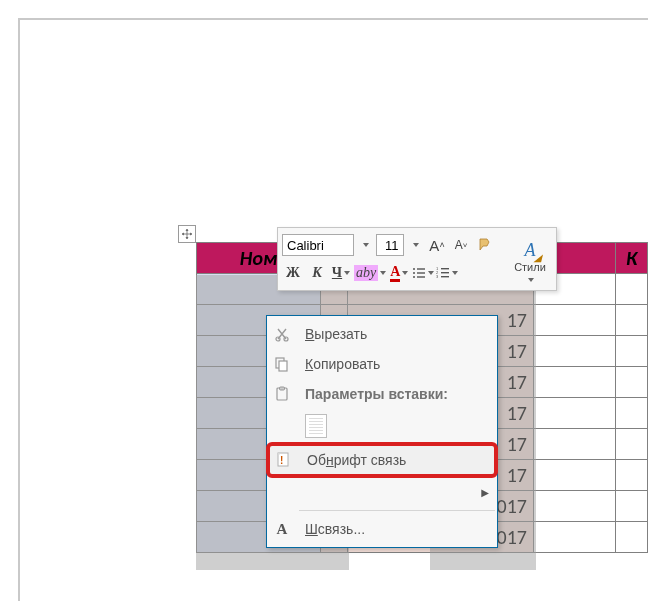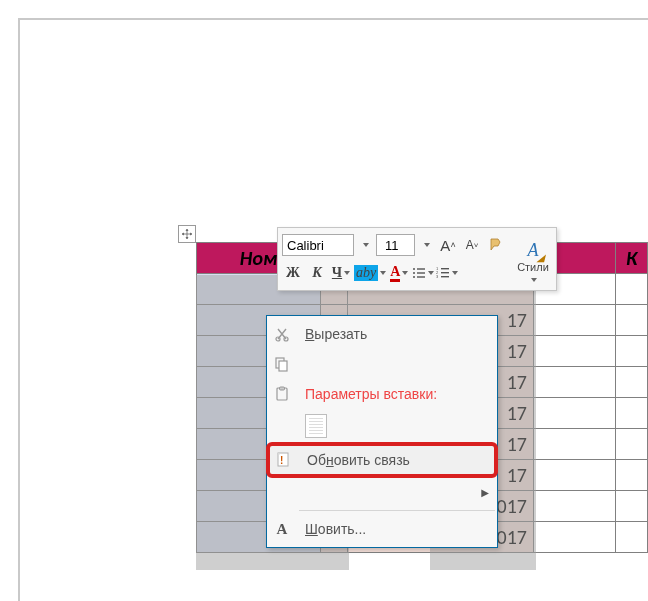--- a/index.html
+++ b/index.html
@@ -92,21 +92,21 @@
   .mt-row { display: flex; align-items: center; gap: 2px; height: 28px; }
   .mt-input {
     height: 22px;
     border: 1px solid #a9a9a9;
     background: #fff;
     font-size: 13px;
     padding: 0 4px;
     box-sizing: border-box;
   }
   .font-name { width: 72px; }
-  .font-size { width: 39px; text-align: left; padding-left: 8px; }
+  .font-size { width: 28px; text-align: left; padding-left: 8px; }
   .mt-btn {
     height: 24px;
     min-width: 22px;
     display: flex;
     align-items: center;
     justify-content: center;
     font-size: 14px;
     color: #444;
     cursor: default;
     position: relative;
@@ -119,21 +119,21 @@
     margin-left: 2px;
     border-top: 4px solid #666;
     border-left: 3px solid transparent;
     border-right: 3px solid transparent;
     vertical-align: middle;
   }
   .bold-zh { font-family: "Times New Roman", serif; font-weight: 700; }
   .italic-k { font-family: "Times New Roman", serif; font-style: italic; font-weight: 700; }
   .under-ch { font-family: "Times New Roman", serif; text-decoration: underline; font-weight: 700; }
   .highlight-a {
-    background: #0ea5e9;
+    background: #f0abfc;
     padding: 0 2px;
     font-style: italic;
     font-family: "Times New Roman", serif;
   }
   .color-a {
     color: #cc0000;
     font-weight: 700;
     font-family: "Times New Roman", serif;
     border-bottom: 3px solid #cc0000;
     line-height: 1;
@@ -165,21 +165,21 @@
     font-size: 14px;
     color: #555;
   }
   .cm-item {
     display: flex;
     align-items: center;
     height: 30px;
     padding: 0 8px 0 0;
     gap: 8px;
   }
-  .cm-item.bold-text .cm-label { font-weight: 400; color: #ef4444; }
+  .cm-item.bold-text .cm-label { font-weight: 700; color: #737373; }
   .cm-icon-col {
     width: 30px;
     display: flex;
     align-items: center;
     justify-content: center;
     color: #888;
     flex-shrink: 0;
   }
   .cm-label { flex: 1; white-space: nowrap; }
   .cm-label u { text-decoration: underline; }
@@ -367,20 +367,21 @@
     </div>
     <div class="cm-label"><u>В</u><span>ырезать</span></div>
   </div>
   <div class="cm-item">
     <div class="cm-icon-col">
       <svg width="16" height="16" viewBox="0 0 16 16">
           <rect x="2" y="2" width="8" height="10" fill="none" stroke="#999" stroke-width="1.2"></rect>
           <rect x="5" y="5" width="8" height="10" fill="#fff" stroke="#999" stroke-width="1.2"></rect>
         </svg>
     </div>
+    <div class="cm-label"><u>К</u><span>опировать</span></div>
   </div>
   <div class="cm-item bold-text">
     <div class="cm-icon-col">
       <svg width="16" height="16" viewBox="0 0 16 16">
           <rect x="3" y="2" width="10" height="12" rx="1" fill="none" stroke="#999" stroke-width="1.2"></rect>
           <rect x="5.5" y="1" width="5" height="3" rx="1" fill="#ccc" stroke="#999" stroke-width="1"></rect>
         </svg>
     </div>
     <div class="cm-label">Параметры вставки:</div>
   </div>
@@ -389,24 +390,24 @@
     <div class="paste-opt-icon"></div>
   </div>
   <div class="cm-item highlighted">
     <div class="cm-icon-col">
       <svg width="18" height="18" viewBox="0 0 18 18">
           <rect x="3" y="2" width="10" height="13" fill="#fff" stroke="#b0b0b0" stroke-width="1"></rect>
           <path d="M3 2 L6 2 L3 5 Z" fill="#d9d9d9"></path>
           <text x="5" y="13" font-size="10" font-weight="bold" fill="#cc5500">!</text>
         </svg>
     </div>
-    <div class="cm-label">Об<u>н</u><span>овить связь</span></div>
+    <div class="cm-label">Об<u>н</u><span>рифт связь</span></div>
   </div>
   <div class="cm-item">
     <div class="cm-icon-col"></div>
     <div class="cm-arrow">▶</div>
   </div>
   <div class="cm-sep"></div>
   <div class="cm-item">
     <div class="cm-icon-col" style="font-family:'Times New Roman',serif;font-weight:700;color:#555;font-size:15px">A</div>
-    <div class="cm-label"><u>Ш</u><span>овить...</span></div>
+    <div class="cm-label"><u>Ш</u><span>связь...</span></div>
   </div>
 </div>
 
 </body></html>

